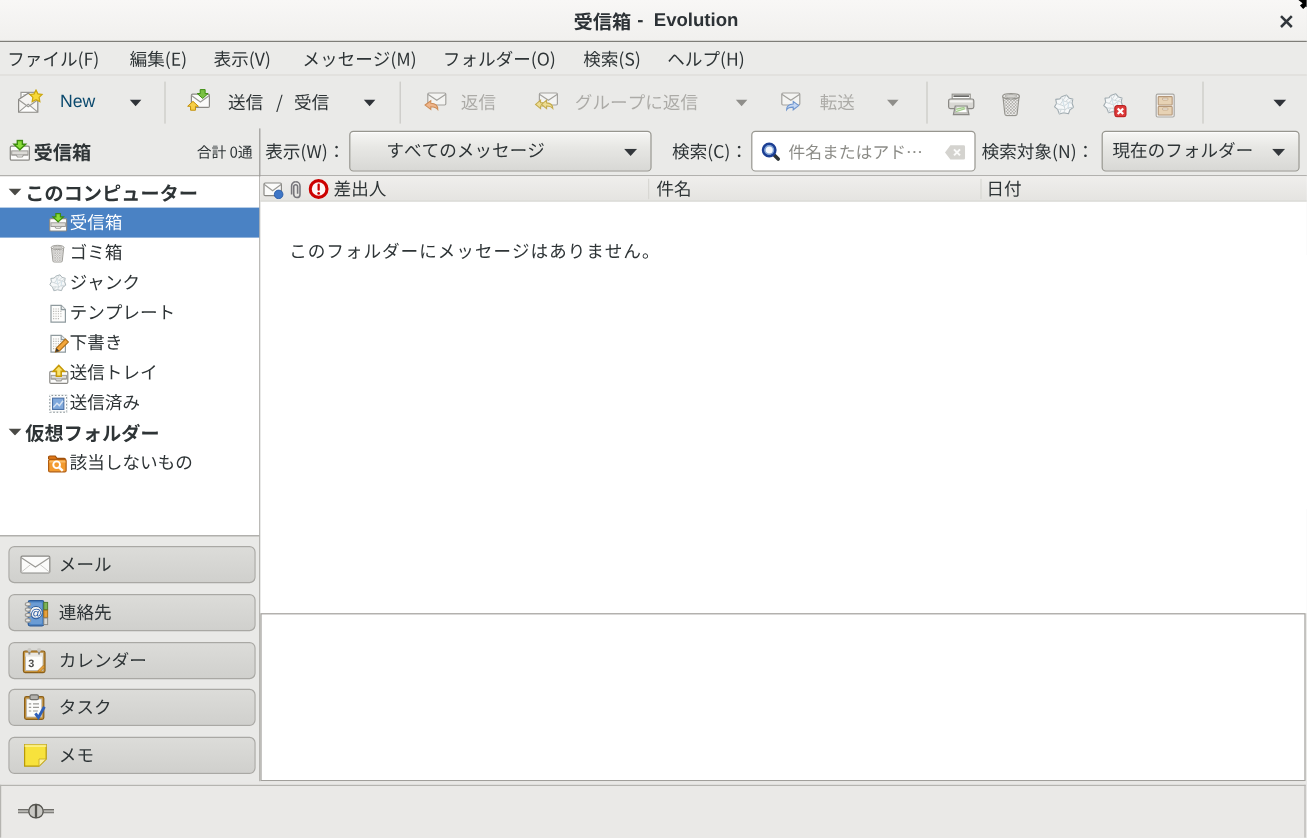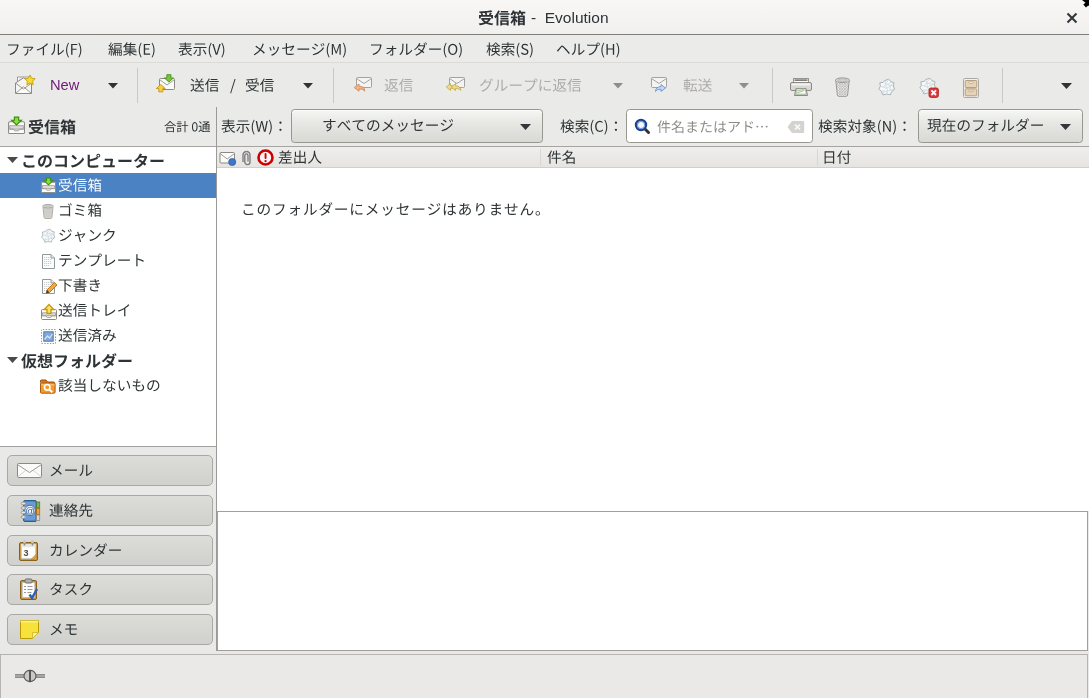--- a/index.html
+++ b/index.html
@@ -1,17 +1,17 @@
 <!DOCTYPE html>
 <html><head><meta charset="utf-8"><style>html,body{margin:0;padding:0;}body{width:1089px;height:698px;position:relative;overflow:hidden;font-family:"Liberation Sans",sans-serif;background:#eaeae8;}.abs{position:absolute;}</style></head><body>
 <div class="abs" style="left:0;top:0;width:1089px;height:35px;background:linear-gradient(#f8f7f6,#f1f0ee);border-bottom:1px solid #7e7d78;box-sizing:border-box"></div>
 <svg style="position:absolute;left:478.0px;top:7.6px;overflow:visible" width="48" height="20">
     <path transform="translate(0,16.0) scale(0.01600,-0.01600)" fill="#2d3236" d="M62 563H939V344H822V459H175V344H62ZM207 382H734V271H207ZM822 855 903 758Q818 742 720 730Q621 717 516 708Q410 699 304 693Q198 687 98 685Q97 707 89 737Q80 767 72 787Q171 790 275 796Q378 802 477 811Q577 819 665 831Q753 842 822 855ZM160 666 264 695Q282 668 298 635Q315 602 322 577L211 545Q206 570 191 604Q176 638 160 666ZM424 687 530 711Q545 680 558 644Q572 608 576 581L463 553Q460 580 449 618Q437 656 424 687ZM741 713 868 683Q851 651 833 620Q815 589 797 562Q779 534 764 513L665 541Q679 566 693 595Q708 625 720 656Q733 687 741 713ZM690 382H715L736 386L818 337Q773 239 701 167Q630 96 537 47Q444 -2 336 -33Q227 -64 109 -80Q103 -65 91 -45Q79 -24 65 -5Q51 15 39 27Q154 39 258 63Q362 87 447 127Q532 166 594 224Q656 282 690 362ZM326 300Q382 225 474 170Q567 116 689 82Q812 48 958 35Q945 22 931 1Q917 -20 905 -41Q892 -61 884 -78Q734 -59 610 -17Q486 25 388 94Q290 162 221 258ZM1423 810H1884V716H1423ZM1408 522H1902V428H1408ZM1408 379H1898V285H1408ZM1455 45H1854V-50H1455ZM1328 668H1972V571H1328ZM1392 236H1916V-86H1795V143H1507V-89H1392ZM1255 847 1366 811Q1332 726 1286 642Q1239 557 1186 481Q1132 406 1075 349Q1070 364 1059 387Q1048 410 1035 434Q1022 458 1012 472Q1060 518 1105 578Q1151 638 1189 707Q1227 776 1255 847ZM1158 571 1272 685 1272 684V-87H1158ZM2496 524H2926V-81H2804V418H2612V-87H2496ZM2057 462H2471V354H2057ZM2553 356H2863V268H2553ZM2553 203H2863V115H2553ZM2553 48H2863V-49H2553ZM2220 559H2335V-90H2220ZM2317 348Q2330 339 2355 317Q2379 296 2407 271Q2434 246 2457 225Q2480 203 2490 193L2414 100Q2401 121 2381 147Q2360 173 2337 201Q2314 229 2292 254Q2270 279 2254 296ZM2173 762H2487V662H2173ZM2578 761H2957V661H2578ZM2177 857 2292 828Q2272 773 2245 718Q2218 664 2187 616Q2156 569 2124 533Q2113 543 2095 555Q2076 568 2057 579Q2037 591 2023 598Q2072 645 2112 715Q2153 784 2177 857ZM2582 857 2699 828Q2670 745 2624 668Q2579 592 2529 541Q2517 551 2499 564Q2480 577 2461 590Q2441 602 2427 609Q2477 653 2518 719Q2559 786 2582 857ZM2209 685 2304 727Q2326 695 2348 656Q2369 617 2379 587L2278 540Q2269 569 2250 610Q2230 651 2209 685ZM2641 682 2738 720Q2764 689 2792 649Q2819 610 2832 581L2730 539Q2719 568 2693 608Q2667 649 2641 682ZM2218 400 2304 349Q2282 292 2247 230Q2213 168 2173 112Q2133 56 2093 16Q2080 37 2060 65Q2039 92 2020 109Q2057 141 2096 189Q2134 238 2166 293Q2198 348 2218 400Z"></path>
   </svg>
-<div class="abs" style="left:531px;top:9px;width:120px;height:18px;font-size:15.5px;font-weight:normal;color:#2d3236;line-height:18px">-&nbsp; Evolution</div>
+<div class="abs" style="left:531px;top:9px;width:120px;height:18px;font-size:15.5px;font-weight:bold;color:#2d3236;line-height:18px">-&nbsp; Evolution</div>
 <svg style="position:absolute;left:1066px;top:12px;" width="12" height="12" viewBox="0 0 12 12">
     <path d="M1.5 1.5 L10.5 10.5 M10.5 1.5 L1.5 10.5" stroke="#31363b" stroke-width="2.1"></path>
   </svg>
 <svg style="position:absolute;left:1079px;top:0px;" width="10" height="9" viewBox="0 0 10 9">
     <path d="M10 0 L3 0 L6.5 2.8 L4.3 4.6 L7 7.6 L9.2 5.4 L10 6 Z" fill="#000"></path>
   </svg>
 <div class="abs" style="left:0;top:35px;width:1089px;height:28px;background:#ebebe9;border-bottom:1px solid #dcdbd7;box-sizing:border-box"></div>
 <svg style="position:absolute;left:6.0px;top:40.4px;overflow:visible" width="77" height="18">
     <path transform="translate(0,14.7) scale(0.01467,-0.01467)" fill="#2e3436" d="M861 665Q856 654 853 642Q849 630 846 615Q838 575 825 528Q812 480 793 429Q775 379 751 332Q726 284 697 246Q651 188 595 138Q539 87 467 47Q395 7 303 -22L235 53Q333 78 404 114Q476 149 530 195Q584 241 625 294Q661 339 688 397Q714 455 732 513Q749 572 756 620Q742 620 703 620Q664 620 611 620Q558 620 500 620Q443 620 390 620Q337 620 298 620Q259 620 245 620Q215 620 190 619Q165 618 145 617V705Q159 704 176 702Q193 700 211 700Q229 699 245 699Q257 699 288 699Q319 699 361 699Q404 699 452 699Q501 699 548 699Q596 699 638 699Q679 699 708 699Q737 699 747 699Q758 699 772 700Q786 700 800 704ZM1865 505Q1861 499 1855 492Q1849 484 1845 478Q1834 460 1814 431Q1793 401 1766 367Q1739 332 1708 300Q1676 267 1642 244L1577 289Q1612 311 1646 344Q1680 376 1708 411Q1735 445 1749 469Q1735 469 1698 469Q1660 469 1610 469Q1559 469 1504 470Q1449 470 1399 470Q1350 470 1315 470Q1281 470 1271 470Q1249 470 1225 469Q1200 468 1177 466V549Q1198 546 1224 544Q1249 542 1271 542Q1281 542 1317 542Q1353 542 1405 542Q1458 542 1515 542Q1572 542 1624 542Q1677 542 1715 542Q1754 542 1765 542Q1773 542 1783 543Q1794 544 1804 545Q1814 546 1820 547ZM1529 402Q1529 338 1524 281Q1520 225 1507 174Q1494 124 1469 79Q1443 35 1401 -4Q1359 -43 1296 -79L1225 -23Q1242 -17 1259 -9Q1277 0 1294 11Q1362 56 1394 108Q1427 160 1437 219Q1448 277 1448 342Q1448 357 1446 372Q1445 388 1442 402ZM2086 361Q2216 396 2328 446Q2440 496 2523 548Q2575 581 2625 619Q2674 658 2718 700Q2762 742 2796 783L2863 721Q2821 676 2772 633Q2723 590 2668 551Q2614 511 2555 474Q2500 441 2431 406Q2362 371 2284 340Q2206 309 2126 283ZM2507 506 2593 532V76Q2593 57 2593 36Q2594 15 2595 -3Q2597 -21 2599 -31H2501Q2502 -21 2504 -3Q2505 15 2506 36Q2507 57 2507 76ZM3524 21Q3527 33 3529 48Q3530 62 3530 77Q3530 87 3530 121Q3530 155 3530 205Q3530 254 3530 312Q3530 370 3530 429Q3530 487 3530 538Q3530 589 3530 626Q3530 663 3530 676Q3530 705 3528 725Q3526 744 3525 750H3617Q3617 744 3615 724Q3613 704 3613 676Q3613 662 3613 626Q3613 591 3613 540Q3613 490 3613 432Q3613 375 3613 319Q3613 263 3613 216Q3613 168 3613 137Q3613 106 3613 99Q3660 121 3713 157Q3766 193 3816 241Q3867 289 3905 345L3952 277Q3909 219 3852 166Q3794 113 3732 71Q3670 29 3611 0Q3599 -7 3591 -13Q3582 -19 3577 -23ZM3066 26Q3129 71 3173 135Q3217 199 3240 272Q3251 306 3257 357Q3263 408 3266 466Q3269 523 3269 577Q3270 632 3270 674Q3270 696 3268 714Q3266 731 3263 747H3355Q3354 741 3353 730Q3352 718 3351 704Q3350 690 3350 675Q3350 633 3349 576Q3348 520 3345 458Q3341 397 3335 342Q3330 287 3319 250Q3297 170 3251 99Q3204 28 3141 -25ZM4239 -196Q4170 -84 4131 40Q4092 163 4092 311Q4092 458 4131 582Q4170 706 4239 818L4295 792Q4231 685 4199 562Q4168 438 4168 311Q4168 183 4199 60Q4231 -64 4295 -171ZM4439 0V733H4861V655H4531V407H4811V329H4531V0ZM4989 -196 4932 -171Q4997 -64 5029 60Q5061 183 5061 311Q5061 438 5029 562Q4997 685 4932 792L4989 818Q5059 706 5098 582Q5136 458 5136 311Q5136 163 5098 40Q5059 -84 4989 -196Z"></path>
   </svg>
@@ -34,21 +34,21 @@
     <path transform="translate(0,14.7) scale(0.01467,-0.01467)" fill="#2e3436" d="M62 282Q82 298 97 313Q113 329 133 348Q151 366 175 394Q198 422 225 455Q253 488 280 521Q307 554 330 582Q370 629 409 634Q448 640 499 591Q529 563 566 526Q602 488 639 451Q675 413 704 382Q738 346 780 301Q822 255 866 208Q910 161 948 119L879 46Q844 90 804 136Q764 183 726 227Q688 272 656 308Q634 332 607 361Q580 391 553 420Q526 449 502 473Q479 498 463 513Q434 542 415 539Q397 537 371 506Q353 484 330 455Q307 425 282 393Q257 362 234 333Q211 304 194 283Q179 264 164 242Q148 221 137 206ZM1524 21Q1527 33 1529 48Q1530 62 1530 77Q1530 87 1530 121Q1530 155 1530 205Q1530 254 1530 312Q1530 370 1530 429Q1530 487 1530 538Q1530 589 1530 626Q1530 663 1530 676Q1530 705 1528 725Q1526 744 1525 750H1617Q1617 744 1615 724Q1613 704 1613 676Q1613 662 1613 626Q1613 591 1613 540Q1613 490 1613 432Q1613 375 1613 319Q1613 263 1613 216Q1613 168 1613 137Q1613 106 1613 99Q1660 121 1713 157Q1766 193 1816 241Q1867 289 1905 345L1952 277Q1909 219 1852 166Q1794 113 1732 71Q1670 29 1611 0Q1599 -7 1591 -13Q1582 -19 1577 -23ZM1066 26Q1129 71 1173 135Q1217 199 1240 272Q1251 306 1257 357Q1263 408 1266 466Q1269 523 1269 577Q1270 632 1270 674Q1270 696 1268 714Q1266 731 1263 747H1355Q1354 741 1353 730Q1352 718 1351 704Q1350 690 1350 675Q1350 633 1349 576Q1348 520 1345 458Q1341 397 1335 342Q1330 287 1319 250Q1297 170 1251 99Q1204 28 1141 -25ZM2805 718Q2805 691 2825 672Q2844 652 2871 652Q2899 652 2918 672Q2938 691 2938 718Q2938 746 2918 765Q2899 785 2871 785Q2844 785 2825 765Q2805 746 2805 718ZM2759 718Q2759 749 2775 775Q2790 800 2815 815Q2840 831 2871 831Q2902 831 2928 815Q2953 800 2968 775Q2984 749 2984 718Q2984 687 2968 662Q2953 637 2928 622Q2902 606 2871 606Q2840 606 2815 622Q2790 637 2775 662Q2759 687 2759 718ZM2846 651Q2841 641 2838 628Q2834 616 2831 601Q2823 562 2810 514Q2797 466 2779 416Q2760 365 2736 318Q2712 271 2682 232Q2636 174 2580 124Q2524 74 2452 34Q2380 -6 2288 -35L2220 40Q2318 64 2389 100Q2461 136 2515 181Q2569 227 2610 280Q2646 326 2673 383Q2699 441 2717 500Q2735 558 2741 606Q2727 606 2688 606Q2649 606 2596 606Q2543 606 2485 606Q2428 606 2375 606Q2322 606 2283 606Q2244 606 2230 606Q2200 606 2175 605Q2150 604 2130 603V692Q2144 690 2161 688Q2178 687 2196 686Q2214 685 2230 685Q2242 685 2273 685Q2304 685 2346 685Q2389 685 2437 685Q2486 685 2533 685Q2581 685 2623 685Q2664 685 2693 685Q2722 685 2732 685Q2743 685 2757 686Q2771 687 2785 690ZM3239 -196Q3170 -84 3131 40Q3092 163 3092 311Q3092 458 3131 582Q3170 706 3239 818L3295 792Q3231 685 3199 562Q3168 438 3168 311Q3168 183 3199 60Q3231 -64 3295 -171ZM3439 0V733H3531V426H3873V733H3966V0H3873V346H3531V0ZM4165 -196 4108 -171Q4173 -64 4205 60Q4237 183 4237 311Q4237 438 4205 562Q4173 685 4108 792L4165 818Q4235 706 4274 582Q4312 458 4312 311Q4312 163 4274 40Q4235 -84 4165 -196Z"></path>
   </svg>
 <svg style="position:absolute;left:14px;top:74px;" width="23" height="21" viewBox="0 0 23 21">
 <path d="M3.5 9.5 L3.5 3 L15.5 3 L15.5 9.5" fill="#ffffff" stroke="#9b9a96"></path>
 <path d="M5 5 h9 M5 7 h9 M5 9 h6" stroke="#c8c7c3" stroke-width="0.9" fill="none"></path>
 <path d="M1.5 9 L9.5 3.8 L17.5 9 L17.5 19.5 L1.5 19.5 Z" fill="#f5f4f2" stroke="#8a8985" stroke-linejoin="round"></path>
 <path d="M2 19 L9.5 12.8 L17 19" fill="#fdfdfc" stroke="#9b9a96"></path>
 <path d="M1.8 9.3 L9.5 15 L17.2 9.3" fill="none" stroke="#9b9a96"></path>
 <path d="M16 1 l1.6 3.2 3.5 .5 -2.5 2.5 .6 3.5 -3.2-1.7 -3.2 1.7 .6-3.5 -2.5-2.5 3.5-.5 Z" fill="#f8d938" stroke="#caa60f"></path>
 </svg>
-<div class="abs" style="left:50px;top:77px;font-size:14.7px;color:#701a75;line-height:17px">New</div>
+<div class="abs" style="left:50px;top:77px;font-size:14.7px;color:#0c4a6e;line-height:17px">New</div>
 <svg style="position:absolute;left:108.0px;top:83.2px" width="10" height="5.5">
     <polygon points="0,0 10,0 5.0,5.5" fill="#2f3338"></polygon>
   </svg>
 <div style="position:absolute;left:137px;top:68px;width:1px;height:35px;background:#c9c8c4"></div>
 <svg style="position:absolute;left:156px;top:74px;" width="21" height="21" viewBox="0 0 21 21">
 <rect x="3.5" y="4.5" width="15" height="11" rx="1" fill="#fbfbfa" stroke="#8a8985"></rect>
 <path d="M3.5 5.5 L11 11 L18.5 5.5" fill="none" stroke="#9b9a96"></path>
 <path d="M12 3.5 h5 v4 h3 l-5.5 5 -5.5 -5 h3 Z" fill="#7ac143" stroke="#3d8c10" stroke-width="1" transform="translate(1,-2.2) scale(0.82)"></path>
 <path d="M9 17.5 h-5 v-4 h-3 l5.5 -5 5.5 5 h-3 Z" fill="#f7ce46" stroke="#c29008" stroke-width="1" transform="translate(-0.5,3.5) scale(0.82)"></path>
 </svg>

